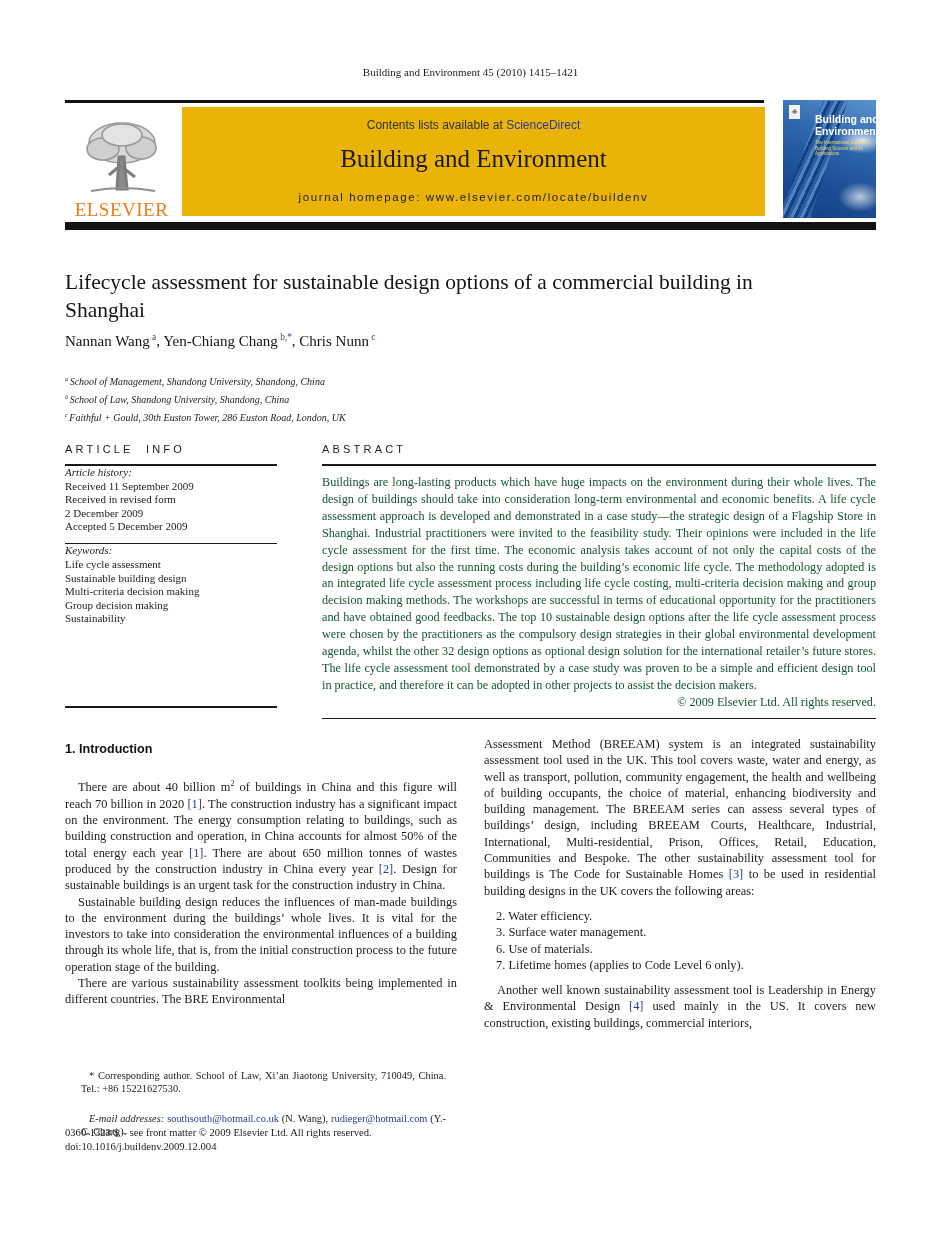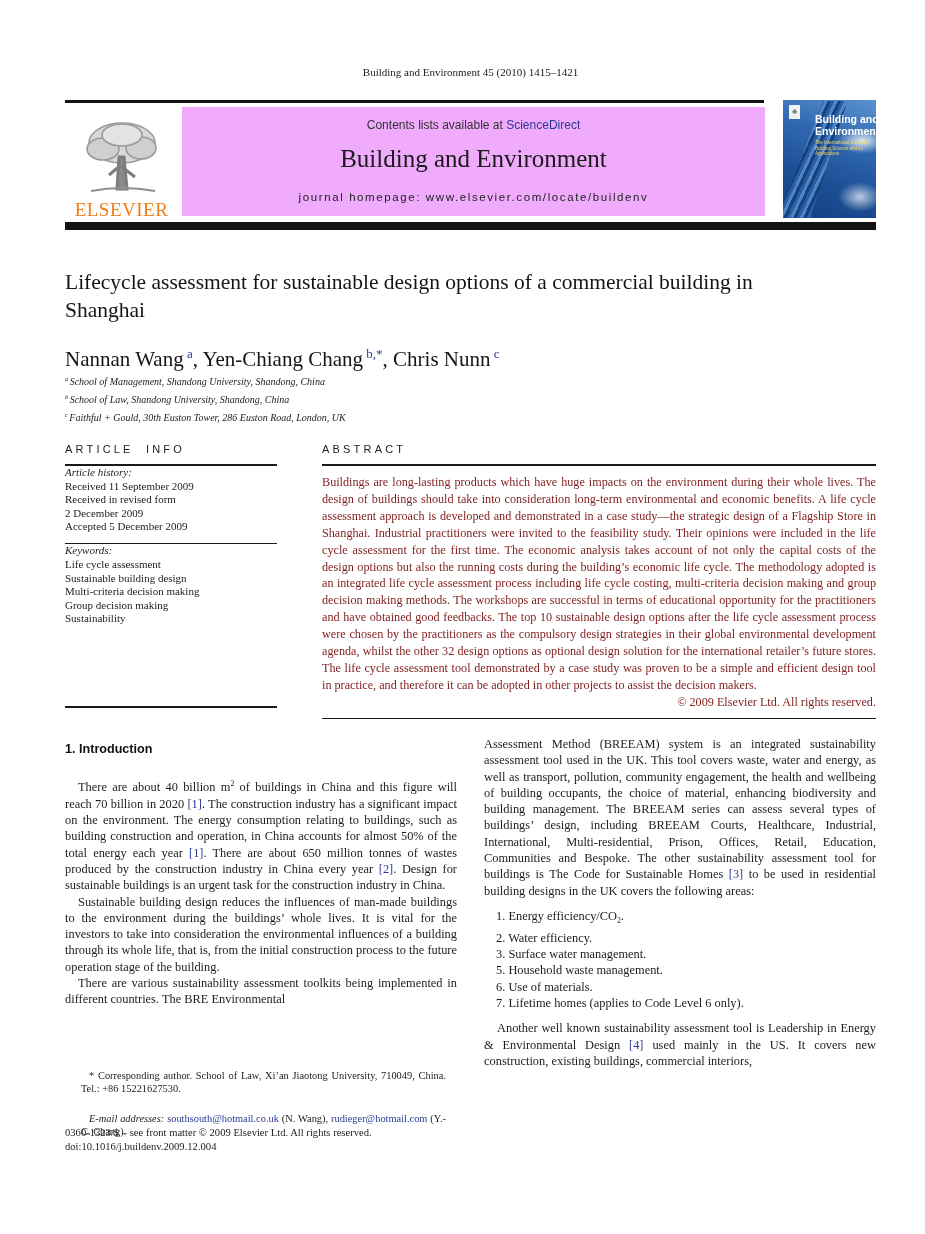--- a/index.html
+++ b/index.html
@@ -6,21 +6,21 @@
   .page{position:relative;width:925px;height:1234px;background:#fff;overflow:hidden;
         font-family:"Liberation Serif",serif;color:#1c1c1c;}
   .abs{position:absolute;}
   
   .journal-ref{top:66px;left:65px;width:811px;text-align:center;font-size:11px;color:#222;}
   .rule-top{top:100px;left:65px;width:699px;height:3px;background:#121212;}
   .logo-block{top:117px;left:65px;width:113px;height:109px;text-align:center;}
   .logo-block svg{display:block;margin:0 auto;}
   .elsevier-word{font-family:"Liberation Serif",serif;font-size:19px;color:#f07c17;
                  letter-spacing:.5px;margin-top:0;font-weight:normal;}
-  .banner{top:107px;left:182px;width:583px;height:109px;background:#f0abfc;text-align:center;}
+  .banner{top:107px;left:182px;width:583px;height:109px;background:#eab308;text-align:center;}
   .contents-line{margin-top:11px;font-family:"Liberation Sans",sans-serif;font-size:12px;color:#333;}
   .masthead-title{margin-top:13px;font-size:25px;color:#1a1a1a;}
   .homepage-line{margin-top:18px;font-family:"Liberation Sans",sans-serif;font-size:11.5px;
                  letter-spacing:1.6px;color:#222;}
   .cover{top:100px;left:783px;width:93px;height:118px;overflow:hidden;
          background:linear-gradient(200deg,#5b93d0 0%,#2f67ae 35%,#1d5097 65%,#123e80 100%);}
   .cover .tower{position:absolute;left:-28px;bottom:-8px;width:110px;height:125px;
         background:repeating-linear-gradient(115deg,#4d84c4 0 3px,#16417f 3px 6px,#2a5da4 6px 9px);
         clip-path:polygon(18% 100%,62% 0,84% 0,48% 100%);}
   .cover .cloud1{position:absolute;right:-10px;top:28px;width:48px;height:26px;border-radius:50%;
@@ -29,33 +29,33 @@
         background:radial-gradient(ellipse,rgba(255,255,255,.7),rgba(255,255,255,0) 70%);}
   .cover .mini-logo{position:absolute;left:6px;top:5px;width:11px;height:14px;background:#f2f2f2;
         color:#7a7a7a;font-size:8px;line-height:14px;text-align:center;}
   .cover .cv-title{position:absolute;left:32px;top:14px;font-family:"Liberation Sans",sans-serif;
         font-weight:bold;font-size:10.5px;line-height:11.5px;color:#fff;text-align:left;}
   .cover .cv-sub{position:absolute;left:32px;top:40px;font-family:"Liberation Sans",sans-serif;
         font-size:4.5px;line-height:5.5px;color:#f0d46a;text-align:left;width:55px;}
   .black-bar{top:222px;left:65px;width:811px;height:8px;background:#121212;}
   
   .art-title{top:268px;left:65px;width:740px;font-size:21.5px;line-height:28px;color:#151515;}
-  .authors{top:346px;left:65px;width:740px;font-size:21px;color:#151515;}
+  .authors{top:332px;left:65px;width:740px;font-size:15px;color:#151515;}
   .affiliations{top:372px;left:65px;width:740px;font-size:10px;line-height:14.5px;font-style:italic;}
   
   .info-col{top:443px;left:65px;width:212px;}
   .abs-col{top:443px;left:322px;width:554px;}
   .sec-head{font-family:"Liberation Sans",sans-serif;font-size:11px;letter-spacing:3.2px;
             word-spacing:6px;color:#222;}
   .head-rule{height:2px;background:#1a1a1a;margin-top:9px;}
   .thin-rule{height:1.5px;background:#1a1a1a;}
   .info-block{font-size:11px;line-height:13.6px;}
   .info-label{font-style:italic;}
   .info-rule2{margin-top:9px;}
-  .abs-text{margin-top:8px;font-size:12.2px;line-height:16.9px;text-align:justify;color:#7f1d1d;}
+  .abs-text{margin-top:8px;font-size:12.2px;line-height:16.9px;text-align:justify;color:#14532d;}
   .abs-copy{text-align:right;font-size:12.2px;margin-top:0;}
   .info-bottom-rule{position:absolute;top:263px;left:0;width:212px;height:1.5px;background:#1a1a1a;}
   .abs-bottom-rule{margin-top:7px;height:1.5px;background:#1a1a1a;}
   
   .body-col{font-size:12.4px;line-height:16.3px;text-align:justify;}
   .body-left{top:741px;left:65px;width:392px;}
   .body-right{top:736px;left:484px;width:392px;}
   .h-sec{font-family:"Liberation Sans",sans-serif;font-weight:bold;font-size:12.6px;color:#111;
          text-align:left;margin:0 0 19px 0;}
   .body-col p{margin:0;text-indent:13px;}
@@ -158,24 +158,22 @@
   <div class="abs body-col body-left">
     <div class="h-sec">1. Introduction</div>
     <p><span>There are about 40 billion m</span><span class="seg-sup">2</span><span> of buildings in China and this figure will reach 70 billion in 2020 </span><span class="seg-link">[1]</span><span>. The construction industry has a significant impact on the environment. The energy consumption relating to buildings, such as building construction and operation, in China accounts for almost 50% of the total energy each year </span><span class="seg-link">[1]</span><span>. There are about 650 million tonnes of wastes produced by the construction industry in China every year </span><span class="seg-link">[2]</span><span>. Design for sustainable buildings is an urgent task for the construction industry in China.</span></p>
     <p>Sustainable building design reduces the influences of man-made buildings to the environment during the buildings’ whole lives. It is vital for the investors to take into consideration the environmental influences of a building through its whole life, that is, from the initial construction process to the future operation stage of the building.</p>
     <p>There are various sustainability assessment toolkits being implemented in different countries. The BRE Environmental</p>
   </div>
 
   <div class="abs body-col body-right">
     <p class="noindent"><span>Assessment Method (BREEAM) system is an integrated sustainability assessment tool used in the UK. This tool covers waste, water and energy, as well as transport, pollution, community engagement, the health and wellbeing of building occupants, the choice of material, enhancing biodiversity and building management. The BREEAM series can assess several types of buildings’ design, including BREEAM Courts, Healthcare, Industrial, International, Multi-residential, Prison, Offices, Retail, Education, Communities and Bespoke. The other sustainability assessment tool for buildings is The Code for Sustainable Homes </span><span class="seg-link">[3]</span><span> to be used in residential building designs in the UK covers the following areas:</span></p>
     <div class="num-list">
-      <div><span>1. Energy efficiency/CO</span><span class="seg-sub">2</span><span>.</span></div>
       <div><span>2. Water efficiency.</span></div>
       <div><span>3. Surface water management.</span></div>
-      <div><span>5. Household waste management.</span></div>
       <div><span>6. Use of materials.</span></div>
       <div><span>7. Lifetime homes (applies to Code Level 6 only).</span></div>
     </div>
     <p><span>Another well known sustainability assessment tool is Leadership in Energy &amp; Environmental Design </span><span class="seg-link">[4]</span><span> used mainly in the US. It covers new construction, existing buildings, commercial interiors,</span></p>
   </div>
 
   <div class="abs footnote">
     <p class="fn">* Corresponding author. School of Law, Xi’an Jiaotong University, 710049, China. Tel.: +86 15221627530.</p>
     <p class="fn"><span class="seg-it">E-mail addresses: </span><span class="seg-link">southsouth@hotmail.co.uk</span><span> (N. Wang), </span><span class="seg-link">rudieger@hotmail.com</span><span> (Y.-C. Chang).</span></p>
   </div>

